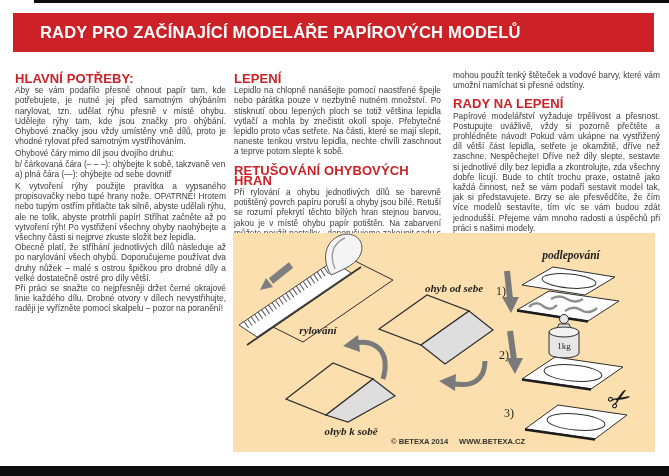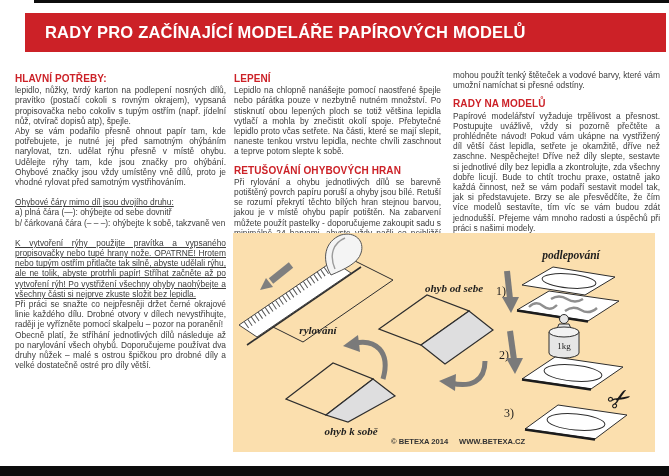--- a/index.html
+++ b/index.html
@@ -20,41 +20,40 @@
   .scan-edge-top{
     position:absolute;left:34px;top:0;width:635px;height:3px;background:#0d0d0d;
   }
   .scan-edge-bottom{
     position:absolute;left:0;top:466px;width:669px;height:10px;background:#0d0d0d;
   }
   .banner{
     position:absolute;left:13px;top:13px;width:641px;height:39px;
     background:var(--accent-red);
     display:flex;align-items:center;
-    padding-left:20px;
-    margin-left:12px;
+    padding-left:27px;
   }
   .banner h1{
     color:#ffffff;font-size:16.5px;font-weight:bold;letter-spacing:.2px;
     font-family:"Liberation Sans",sans-serif;
   }
   .col{
     position:absolute;top:70px;
     font-size:8.4px;line-height:10.2px;text-align:justify;
   }
   .col1{left:15px;width:211px;}
   .col2{left:234px;width:207px;}
   .col3{left:453px;width:207px;}
   .col h2{
-    color:var(--accent-red);font-size:10px;font-weight:bold;
+    color:var(--accent-red);font-size:13px;font-weight:bold;
     margin-top:9px;margin-bottom:1px;text-align:left;letter-spacing:.1px;
   }
   .col h2:first-child{margin-top:4px;}
   .col p{margin:0 0 0 0;}
-  .col p + p.gap{margin-top:10px;text-decoration:underline;}
+  .col p + p.gap{margin-top:2px;}
   .nojust{text-align:left;}
   .panel{
     position:absolute;left:233px;top:233px;width:422px;height:219px;
     background:var(--panel-beige);
   }
   .panel svg{display:block;width:422px;height:219px;}
   .diag-label{
     font-family:"Liberation Serif","DejaVu Serif",serif;
     font-style:italic;font-weight:bold;
     fill:#1e1e1e;
@@ -71,45 +70,44 @@
 <body>
 
 <div class="scan-edge-top"></div>
 
 <header class="banner">
   <h1>RADY PRO ZAČÍNAJÍCÍ MODELÁŘE PAPÍROVÝCH MODELŮ</h1>
 </header>
 
 <div class="col col1">
   <h2>HLAVNÍ POTŘEBY:</h2>
-  <p>lepidlo, nůžky, tvrdý karton na podlepení nosných dílů, pravítko (postačí cokoli s rovným okrajem), vypsaná propisovačka nebo cokoliv s tupým ostřím (např. jídelní nůž, otvírač dopisů atp), špejle.</p>
 
   <p>Aby se vám podařilo přesně ohnout papír tam, kde potřebujete, je nutné jej před samotným ohýbáním narylovat, tzn. udělat rýhu přesně v místě ohybu. Udělejte rýhy tam, kde jsou značky pro ohýbání. Ohybové značky jsou vždy umístěny vně dílů, proto je vhodné rylovat před samotným vystřihováním.</p>
   <p class="gap nojust">Ohybové čáry mimo díl jsou dvojího druhu:</p>
+  <p class="nojust">b/ čárkovaná čára (– – –): ohýbejte k sobě, takzvaně ven</p>
   <p class="nojust">a) plná čára (—): ohýbejte od sebe dovnitř</p>
-  <p class="nojust">b/ čárkovaná čára (– – –): ohýbejte k sobě, takzvaně ven</p>
   <p class="gap">K vytvoření rýhy použijte pravítka a vypsaného propisovačky nebo tupé hrany nože. OPATRNĚ! Hrotem nebo tupým ostřím přitlačte tak silně, abyste udělali rýhu, ale ne tolik, abyste protrhli papír! Stříhat začněte až po vytvoření rýh! Po vystřižení všechny ohyby naohýbejte a všechny části si nejprve zkuste složit bez lepidla.</p>
 
 
+  <p>Obecně platí, že stříhání jednotlivých dílů následuje až po narylování všech ohybů. Doporučujeme používat dva druhy nůžek – malé s ostrou špičkou pro drobné díly a velké dostatečně ostré pro díly větší.</p>
   <p>Při práci se snažte co nejpřesněji držet černé okrajové linie každého dílu. Drobné otvory v dílech nevystřihujte, raději je vyřízněte pomocí skalpelu – pozor na poranění!</p>
-  <p>Obecně platí, že stříhání jednotlivých dílů následuje až po narylování všech ohybů. Doporučujeme používat dva druhy nůžek – malé s ostrou špičkou pro drobné díly a velké dostatečně ostré pro díly větší.</p>
 </div>
 
 <div class="col col2">
   <h2>LEPENÍ</h2>
   <p>Lepidlo na chlopně nanášejte pomocí naostřené špejle nebo párátka pouze v nezbytně nutném množství. Po stisknutí obou lepených ploch se totiž většina lepidla vytlačí a mohla by znečistit okolí spoje. Přebytečné lepidlo proto včas setřete. Na části, které se mají slepit, naneste tenkou vrstvu lepidla, nechte chvíli zaschnout a teprve potom slepte k sobě.</p>
 
   <h2>RETUŠOVÁNÍ OHYBOVÝCH HRAN</h2>
   <p>Při rylování a ohybu jednotlivých dílů se barevně potištěný povrch papíru poruší a ohyby jsou bílé. Retuší se rozumí překrytí těchto bílých hran stejnou barvou, jakou je v místě ohybu papír potištěn. Na zabarvení můžete použít pastelky - doporučujeme zakoupit sadu s minimálně 24 barvami, abyste vždy našli co nejbližší odstín barvy. Vyspělejší modeláři</p>
 </div>
 
 <div class="col col3">
   <p>mohou použít tenký štěteček a vodové barvy, které vám umožní namíchat si přesné odstíny.</p>
 
-  <h2>RADY NA MODELŮ</h2>
+  <h2>RADY NA LEPENÍ</h2>
   <p>Papírové modelářství vyžaduje trpělivost a přesnost. Postupujte uvážlivě, vždy si pozorně přečtěte a prohlédněte návod! Pokud vám ukápne na vystřižený díl větší část lepidla, setřete je okamžitě, dříve než zaschne. Nespěchejte! Dříve než díly slepte, sestavte si jednotlivé díly bez lepidla a zkontrolujte, zda všechny dobře licují. Bude to chtít trochu praxe, ostatně jako každá činnost, než se vám podaří sestavit model tak, jak si představujete. Brzy se ale přesvědčíte, že čím více modelů sestavíte, tím víc se vám budou zdát jednodušší. Přejeme vám mnoho radosti a úspěchů při práci s našimi modely.</p>
 </div>
 
 <div class="panel">
   <svg viewBox="0 0 422 219" xmlns="http://www.w3.org/2000/svg">
 
     <g>
 
       <polygon points="28,88 118,26 160,47 70,109" fill="none" stroke="#2e2e2e" stroke-width="1"></polygon>
 

